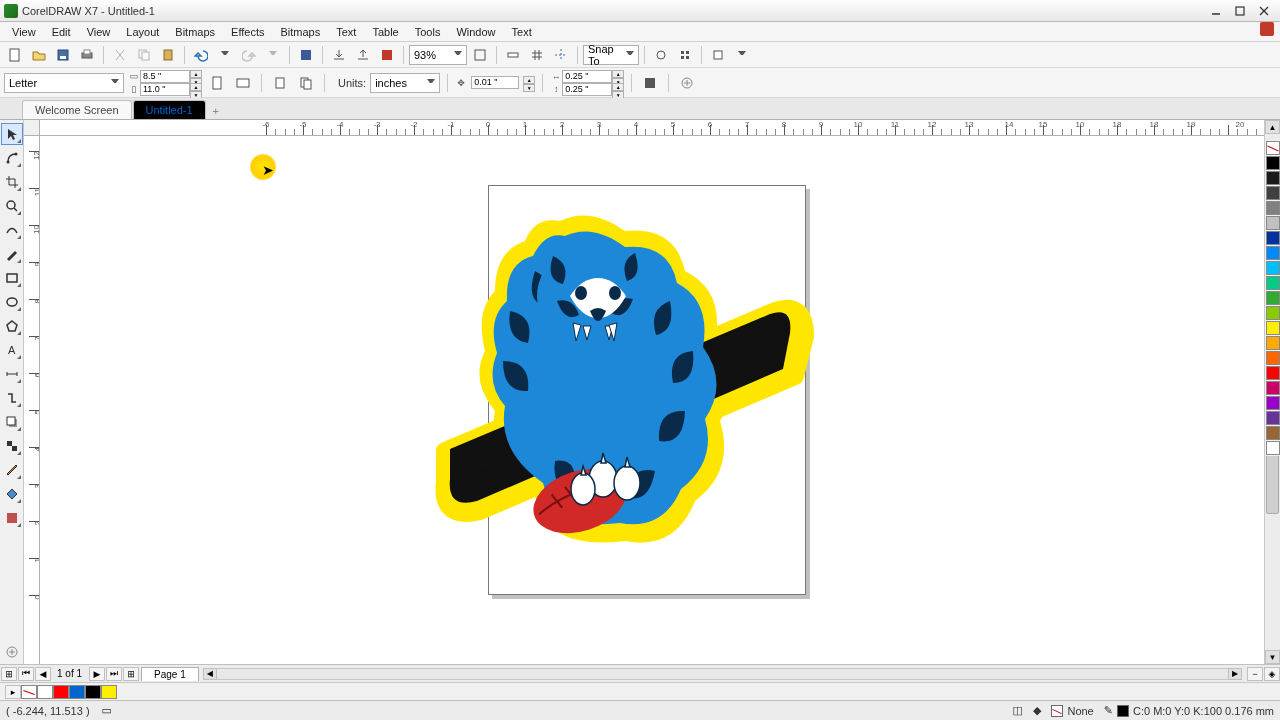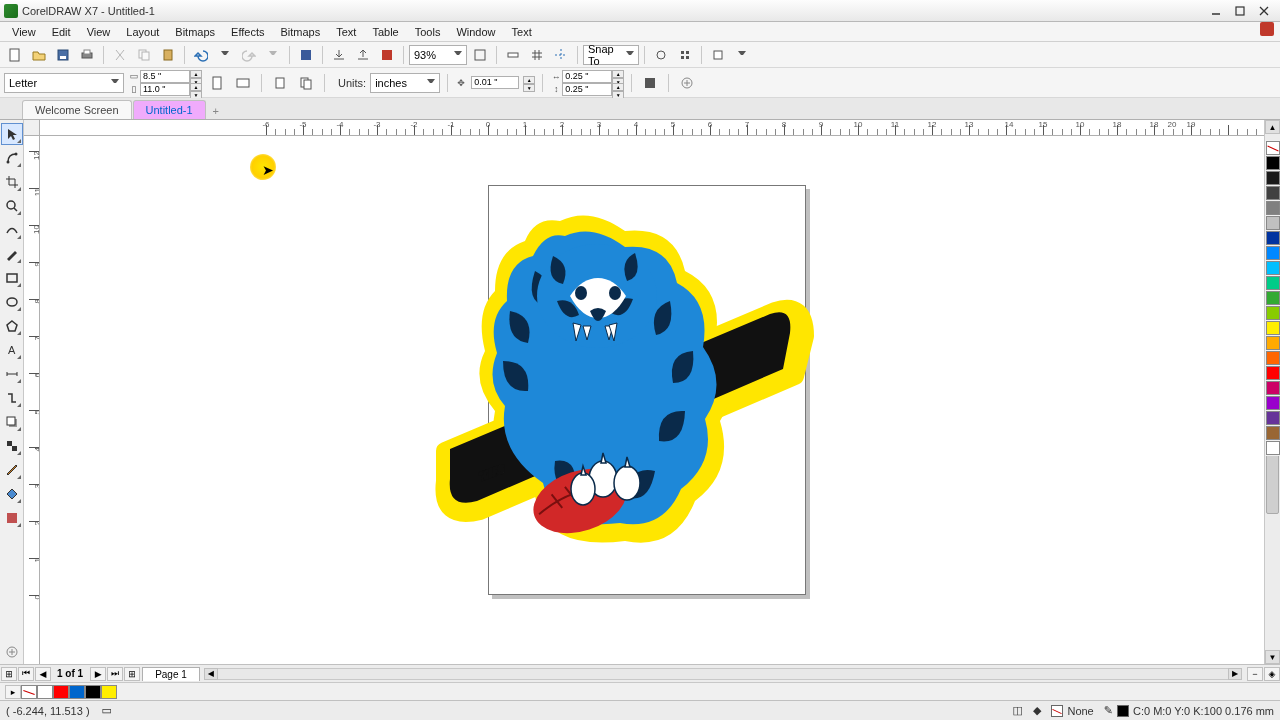--- a/index.html
+++ b/index.html
@@ -37,21 +37,21 @@
 .dim-input { width: 50px; height: 13px; border: 1px solid #b0b0b0; background: #fff; font-size: 9px; padding: 0 2px; line-height: 11px; }
 .spinner { width: 12px; height: 13px; display: flex; flex-direction: column; }
 .spinner div { flex: 1; border: 1px solid #b0b0b0; background: #eee; font-size: 5px; display: flex; align-items: center; justify-content: center; }
 .units-label { color: #333; margin-left: 6px; }
 .units-combo { width: 70px; }
 .nudge-input { width: 48px; }
 
 
 .doctabs-row { height: 22px; background: #e8e8e8; display: flex; align-items: flex-end; padding-left: 22px; border-bottom: 1px solid #b0b0b0; }
 .doctab { padding: 3px 12px; background: #f8f8f8; border: 1px solid #c0c0c0; border-bottom: none; border-radius: 3px 3px 0 0; margin-right: 1px; color: #444; }
-.doctab.active { background: #f0abfc; color: #0066cc; }
+.doctab.active { background: #000000; color: #0066cc; }
 .addtab { width: 18px; height: 16px; display: flex; align-items: center; justify-content: center; color: #888; }
 
 
 .workspace { flex: 1; display: flex; position: relative; background: #fff; overflow: hidden; }
 
 
 .toolbox { width: 24px; background: #f0f0f0; border-right: 1px solid #c8c8c8; display: flex; flex-direction: column; padding-top: 2px; }
 .tool { width: 22px; height: 22px; display: flex; align-items: center; justify-content: center; margin: 1px; border: 1px solid transparent; position: relative; }
 .tool.active { background: #d8e8ff; border-color: #6090d0; }
 .tool-fly { position: absolute; right: 1px; bottom: 1px; width:0; height:0; border-right: 4px solid #666; border-top: 4px solid transparent; }
@@ -81,21 +81,21 @@
 
 .vscrollbar { position: absolute; right: 0; top: 0; bottom: 0; width: 16px; background: #f0f0f0; border-left: 1px solid #c8c8c8; display: flex; flex-direction: column; }
 .scrollbtn { height: 14px; display: flex; align-items: center; justify-content: center; background: #e0e0e0; border: 1px solid #c0c0c0; font-size: 8px; }
 .scrolltrack { flex: 1; position: relative; background: #ececec; }
 .scrollthumb { position: absolute; left: 1px; right: 1px; background: #cfcfcf; border: 1px solid #aaa; border-radius: 2px; }
 .pal-swatch { width: 14px; height: 14px; margin: 1px auto; border: 1px solid #888; }
 
 
 .pagenav { height: 18px; background: #ececec; border-top: 1px solid #c0c0c0; display: flex; align-items: center; position: relative; }
 .pn-btn { width: 16px; height: 14px; display: flex; align-items: center; justify-content: center; border: 1px solid #c0c0c0; background: #f4f4f4; font-size: 9px; margin-left: 1px; }
-.pn-count { padding: 0 6px; font-size: 10px; font-weight: bold; }
+.pn-count { padding: 0 6px; font-size: 10px; }
 .pn-tab { padding: 1px 12px; background: #fff; border: 1px solid #b0b0b0; border-bottom: none; font-size: 10px; margin-left: 2px; }
 .hscroll { flex: 1; height: 12px; background: #e8e8e8; border: 1px solid #c8c8c8; margin: 0 4px; position: relative; }
 .hscroll .scrollbtn { position: absolute; top: -1px; width: 14px; height: 12px; }
 .hscroll .left { left: -1px; }
 .hscroll .right { right: -1px; }
 
 
 .docpalette { height: 18px; background: #f0f0f0; border-top: 1px solid #c8c8c8; display: flex; align-items: center; padding: 0 4px; gap: 0; }
 .docpal-swatch { width: 16px; height: 14px; border: 1px solid #888; }
 .docpal-none { background: #fff; position: relative; }
@@ -628,21 +628,21 @@
       <div class="ruler-label-h" style="left: 1114px;">18</div>
       <div class="ruler-tick-h" style="left: 1123.25px;"></div>
       <div class="ruler-tick-h" style="left: 1132.5px;"></div>
       <div class="ruler-tick-h" style="left: 1141.75px;"></div>
       <div class="ruler-tick-h major" style="left: 1151px;"></div>
       <div class="ruler-label-h" style="left: 1151px;">19</div>
       <div class="ruler-tick-h" style="left: 1160.25px;"></div>
       <div class="ruler-tick-h" style="left: 1169.5px;"></div>
       <div class="ruler-tick-h" style="left: 1178.75px;"></div>
       <div class="ruler-tick-h major" style="left: 1188px;"></div>
-      <div class="ruler-label-h" style="left: 1132px;">20</div>
+      <div class="ruler-label-h" style="left: 1200px;">20</div>
       <div class="ruler-tick-h" style="left: 1197.25px;"></div>
       <div class="ruler-tick-h" style="left: 1206.5px;"></div>
       <div class="ruler-tick-h" style="left: 1215.75px;"></div>
     </div>
   <div class="ruler-v" id="ruler-v">
       <div class="ruler-tick-v major" style="top: 15px;"></div>
       <div class="ruler-label-v" style="top: 15px;">12</div>
       <div class="ruler-tick-v major" style="top: 52px;"></div>
       <div class="ruler-label-v" style="top: 52px;">11</div>
       <div class="ruler-tick-v major" style="top: 89px;"></div>

